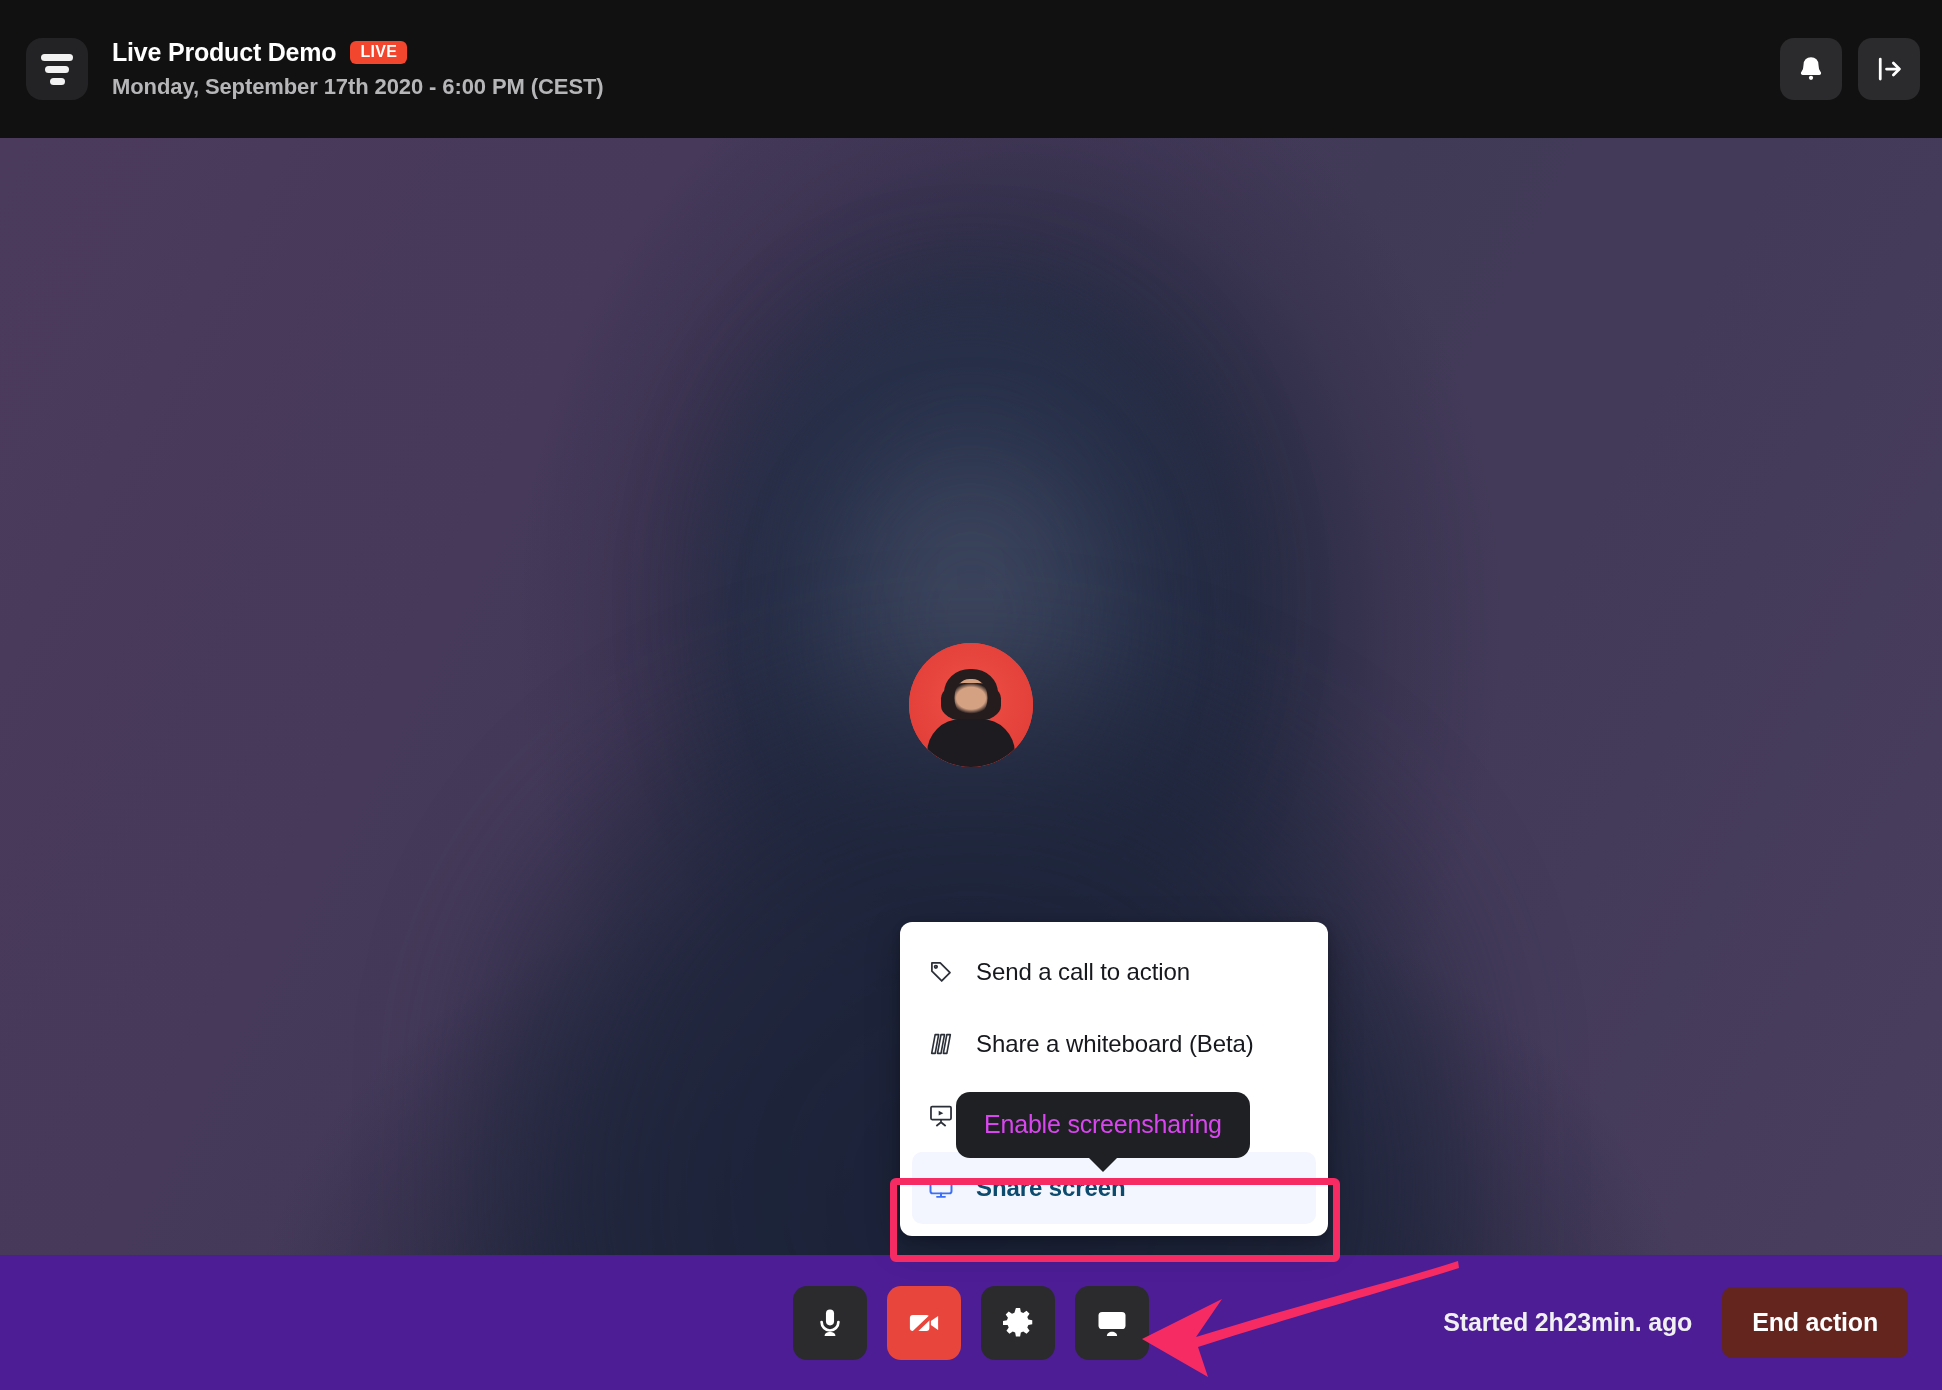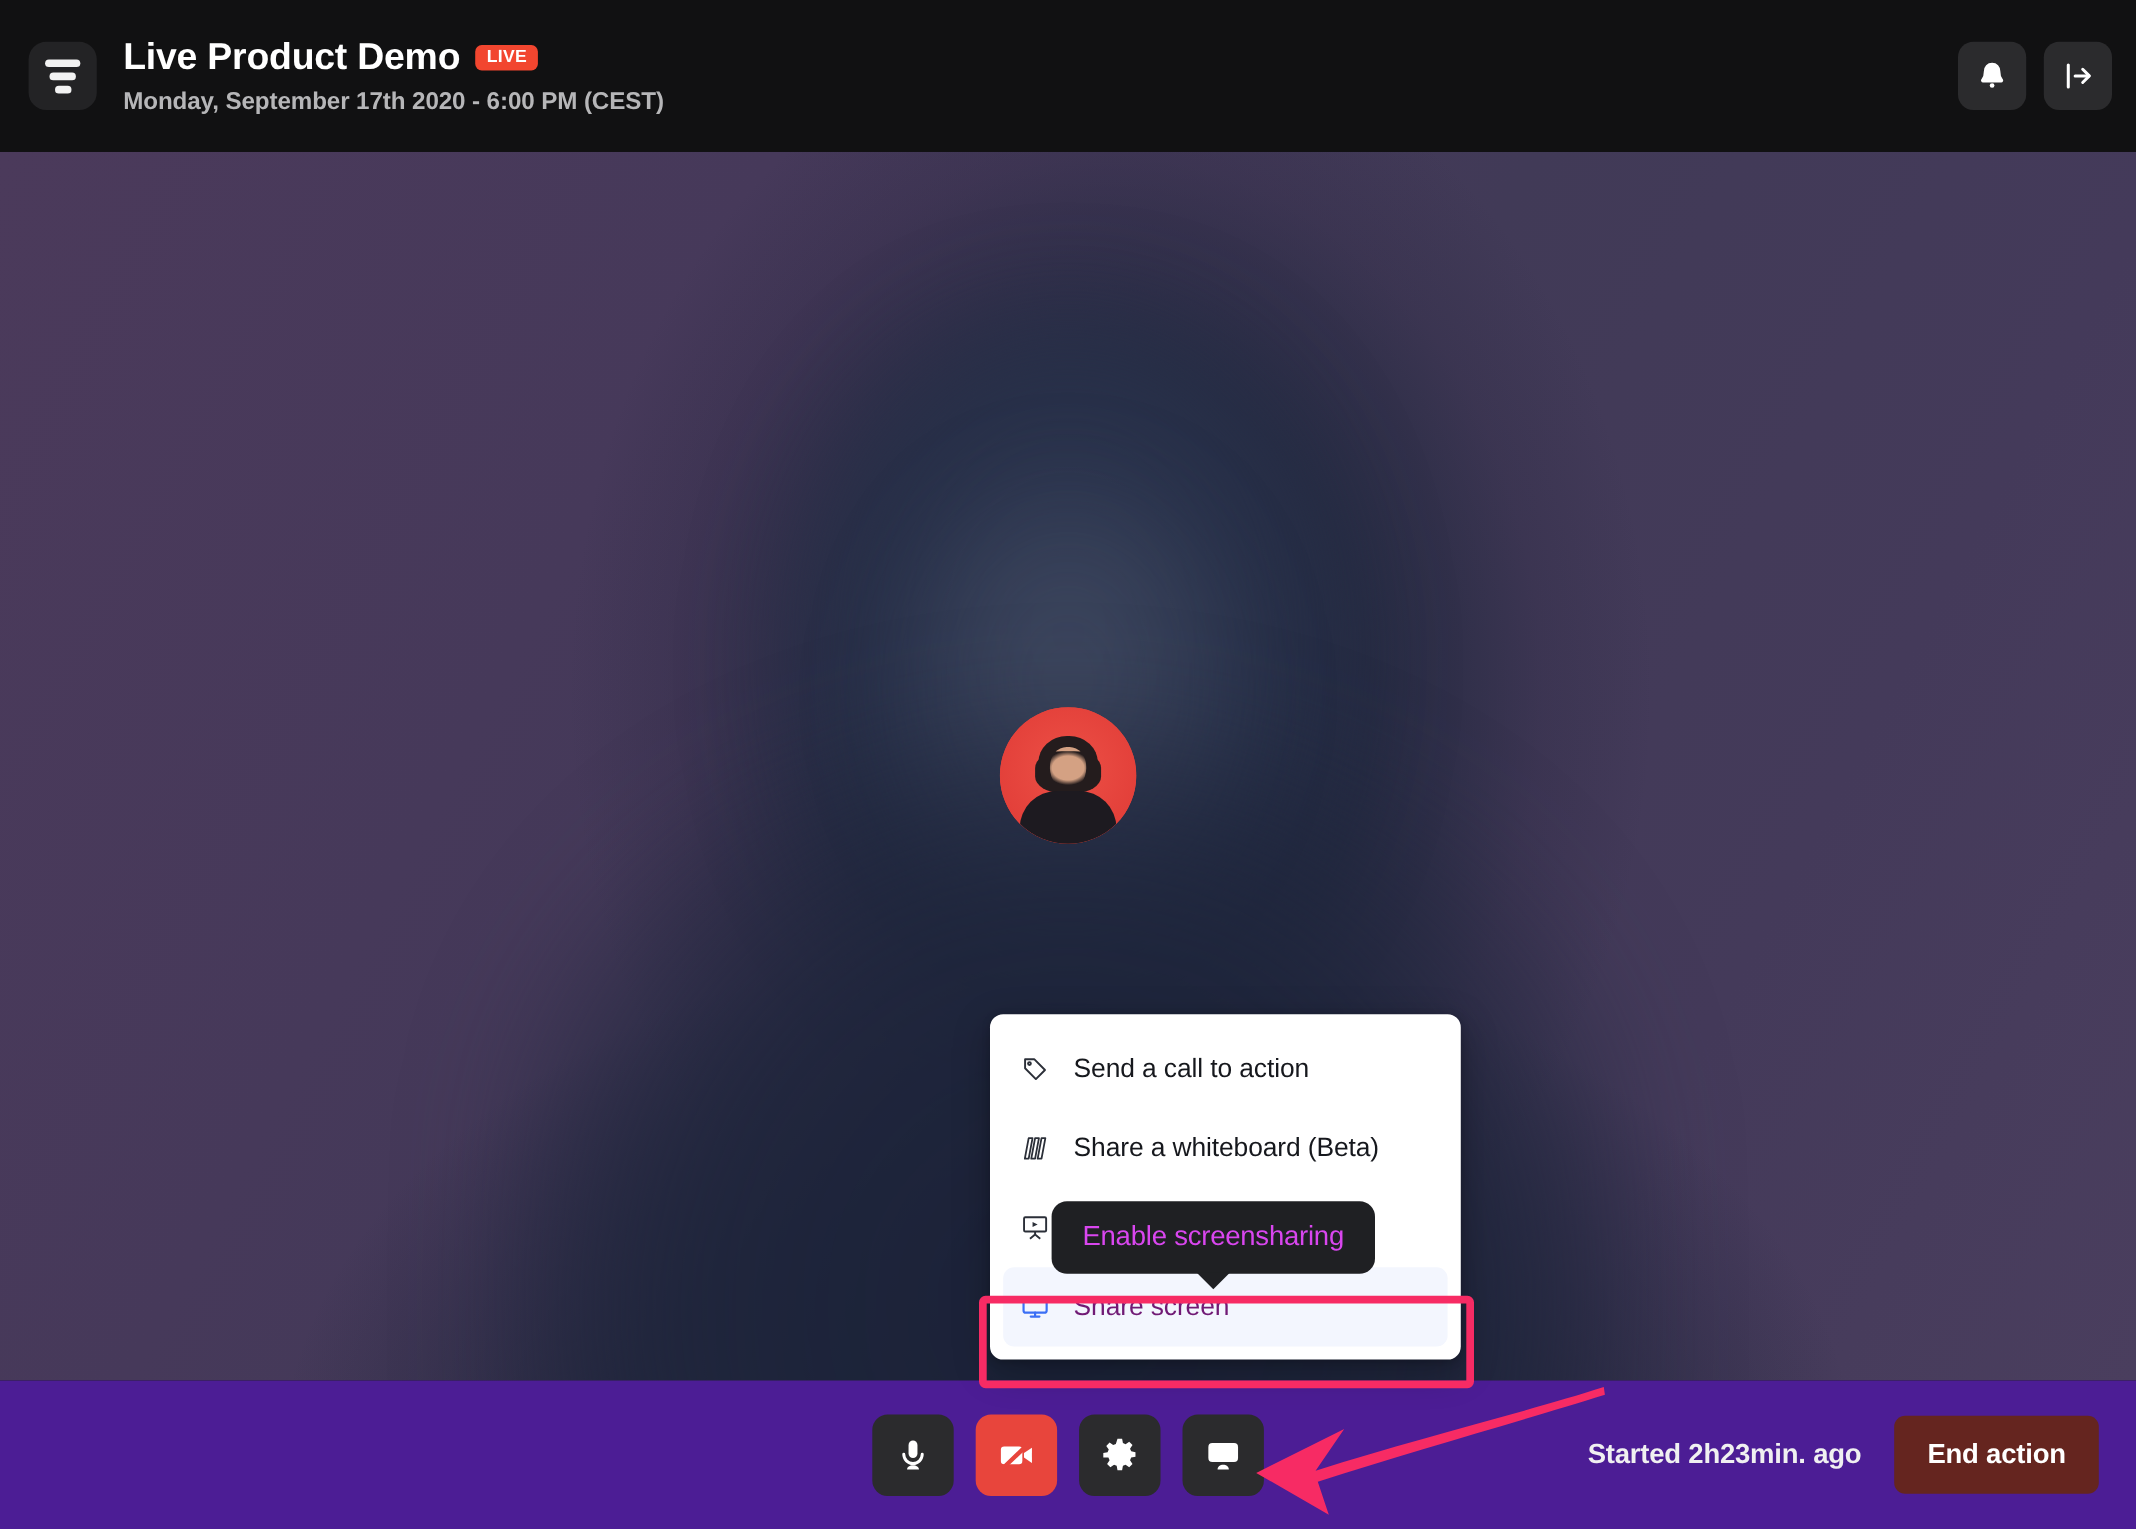--- a/index.html
+++ b/index.html
@@ -39,21 +39,21 @@
     display:block; height: 7px; border-radius: 4px;
     background: #f2f2f2;
   }
   .brand-logo i:nth-child(1){ width: 32px; }
   .brand-logo i:nth-child(2){ width: 24px; }
   .brand-logo i:nth-child(3){ width: 15px; }
 
   .titleblock { margin-left: 24px; display:flex; flex-direction: column; gap: 7px; }
   .title-row { display:flex; align-items:center; gap: 14px; }
   .session-title {
-    color: #ffffff; font-size: 34px; font-weight: 700;
+    color: #ffffff; font-size: 25px; font-weight: 700;
     letter-spacing: -0.2px;
   }
   .live-badge {
     background: #F2462F; color: #ffffff;
     font-size: 16px; font-weight: 700;
     padding: 3px 10px 4px; border-radius: 6px;
     letter-spacing: 0.3px; line-height: 1;
   }
   .session-date {
     color: #b6b6b8; font-size: 22px; font-weight: 600;
@@ -160,21 +160,21 @@
   .menu-item .mi-label {
     font-size: 24px; color: #16181d; font-weight: 400; letter-spacing: -0.1px;
     white-space: nowrap;
   }
   .menu-item.is-highlighted {
     background: #f3f6fe;
     border-radius: 10px;
     margin: 0 12px;
     padding: 0 14px;
   }
-  .menu-item.is-highlighted .mi-label { color: #701a75; font-weight: 400; }
+  .menu-item.is-highlighted .mi-label { color: #0c4a6e; font-weight: 700; }
 
   
   .annot-rect {
     position: absolute; left: 890px; top: 1178px;
     width: 450px; height: 84px;
     border: 7px solid #F72B64;
     border-radius: 6px;
     z-index: 35;
     pointer-events: none;
   }

